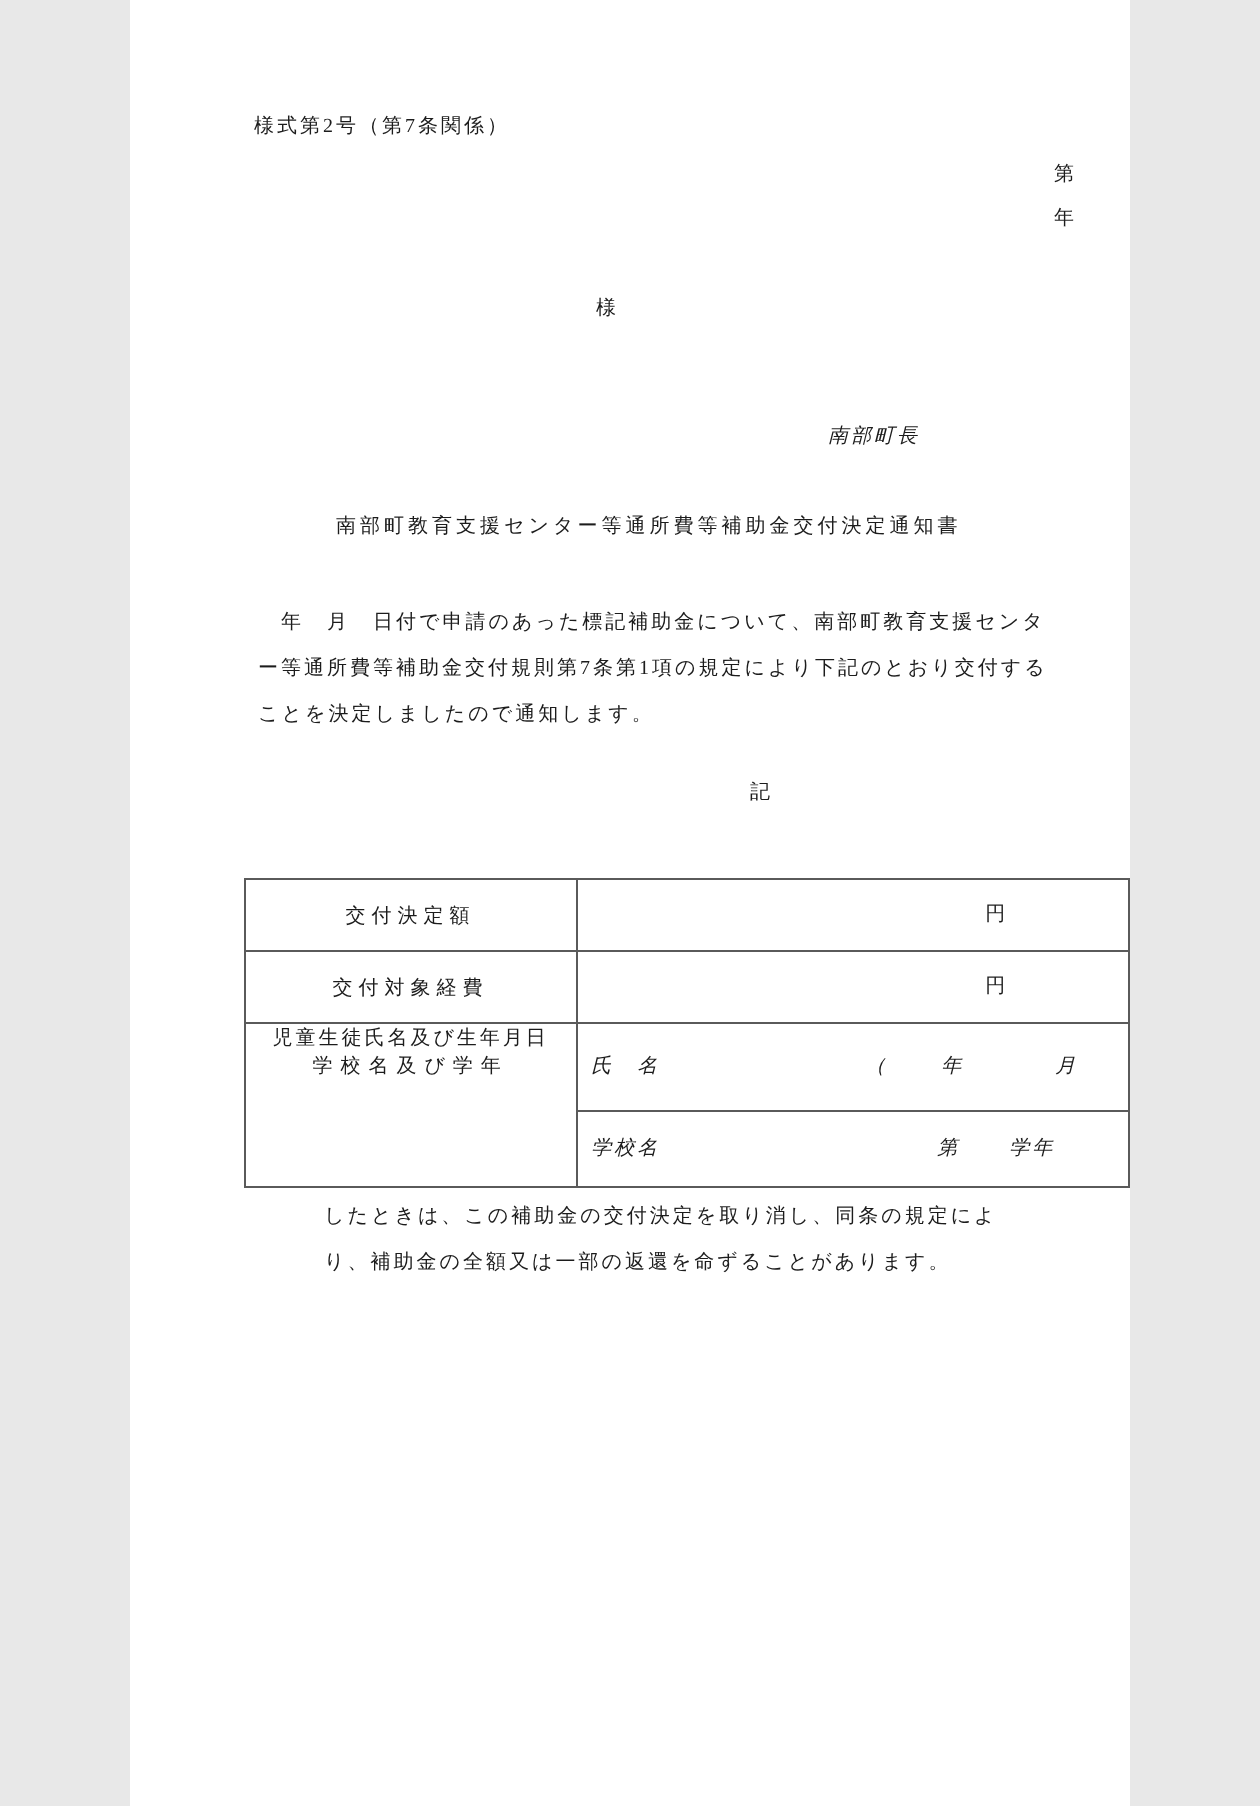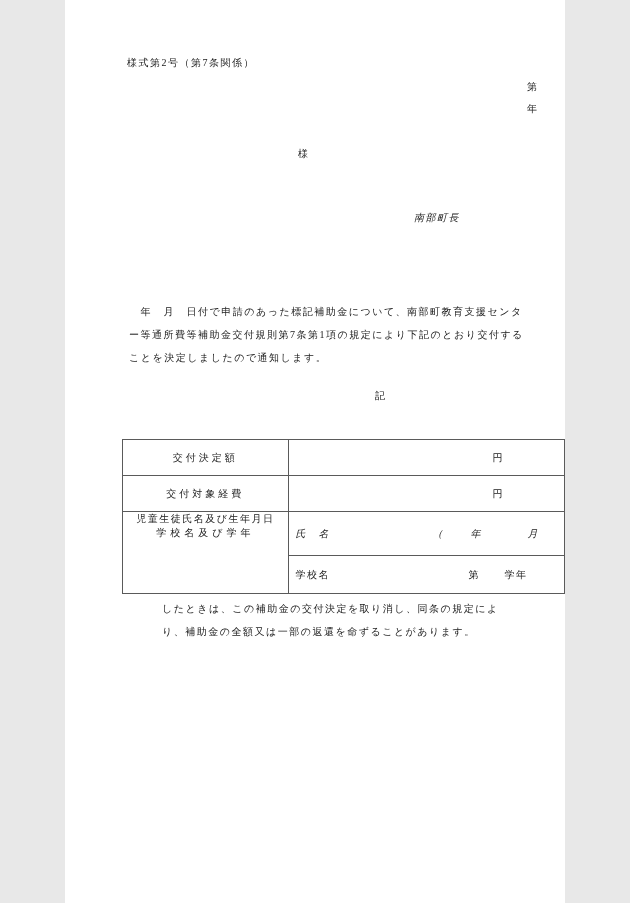--- a/index.html
+++ b/index.html
@@ -48,21 +48,21 @@
   }
   table.grant-table td {
     border: 1px solid #5a5a5a;
     padding: 0;
     vertical-align: middle;
   }
   td.lbl { text-align: center; letter-spacing: 3px; }
   .cellwrap { position: relative; width: 100%; }
   .h35 { height: 35px; line-height: 35px; }
   .h43 { height: 43px; line-height: 43px; font-style: italic; }
-  .h37 { height: 37px; line-height: 37px; }
+  .h37 { height: 37px; line-height: 37px; font-style: italic; }
   .cellwrap .p { top: 0; }
 
   .merged-label {
     height: 81px;
     display: flex;
     flex-direction: column;
     justify-content: flex-start;
     align-items: center;
   }
   .merged-line1 { letter-spacing: 1.5px; }
@@ -84,20 +84,21 @@
   <span class="p docno-go">号</span>
 
   <span class="p date-year">年</span>
   <span class="p date-month">月</span>
   <span class="p date-day">日</span>
 
   <span class="p addressee">様</span>
 
   <span class="p sender">南部町長</span>
 
+  <div class="p doc-title">南部町教育支援センター等通所費等補助金交付決定通知書</div>
 
   <div class="p body-text">
     <div class="body-line">　年　月　日付で申請のあった標記補助金について、南部町教育支援センタ</div>
     <div class="body-line">ー等通所費等補助金交付規則第7条第1項の規定により下記のとおり交付する</div>
     <div class="body-line">ことを決定しましたので通知します。</div>
   </div>
 
   <div class="p ki-marker">記</div>
 
   <table class="grant-table">

